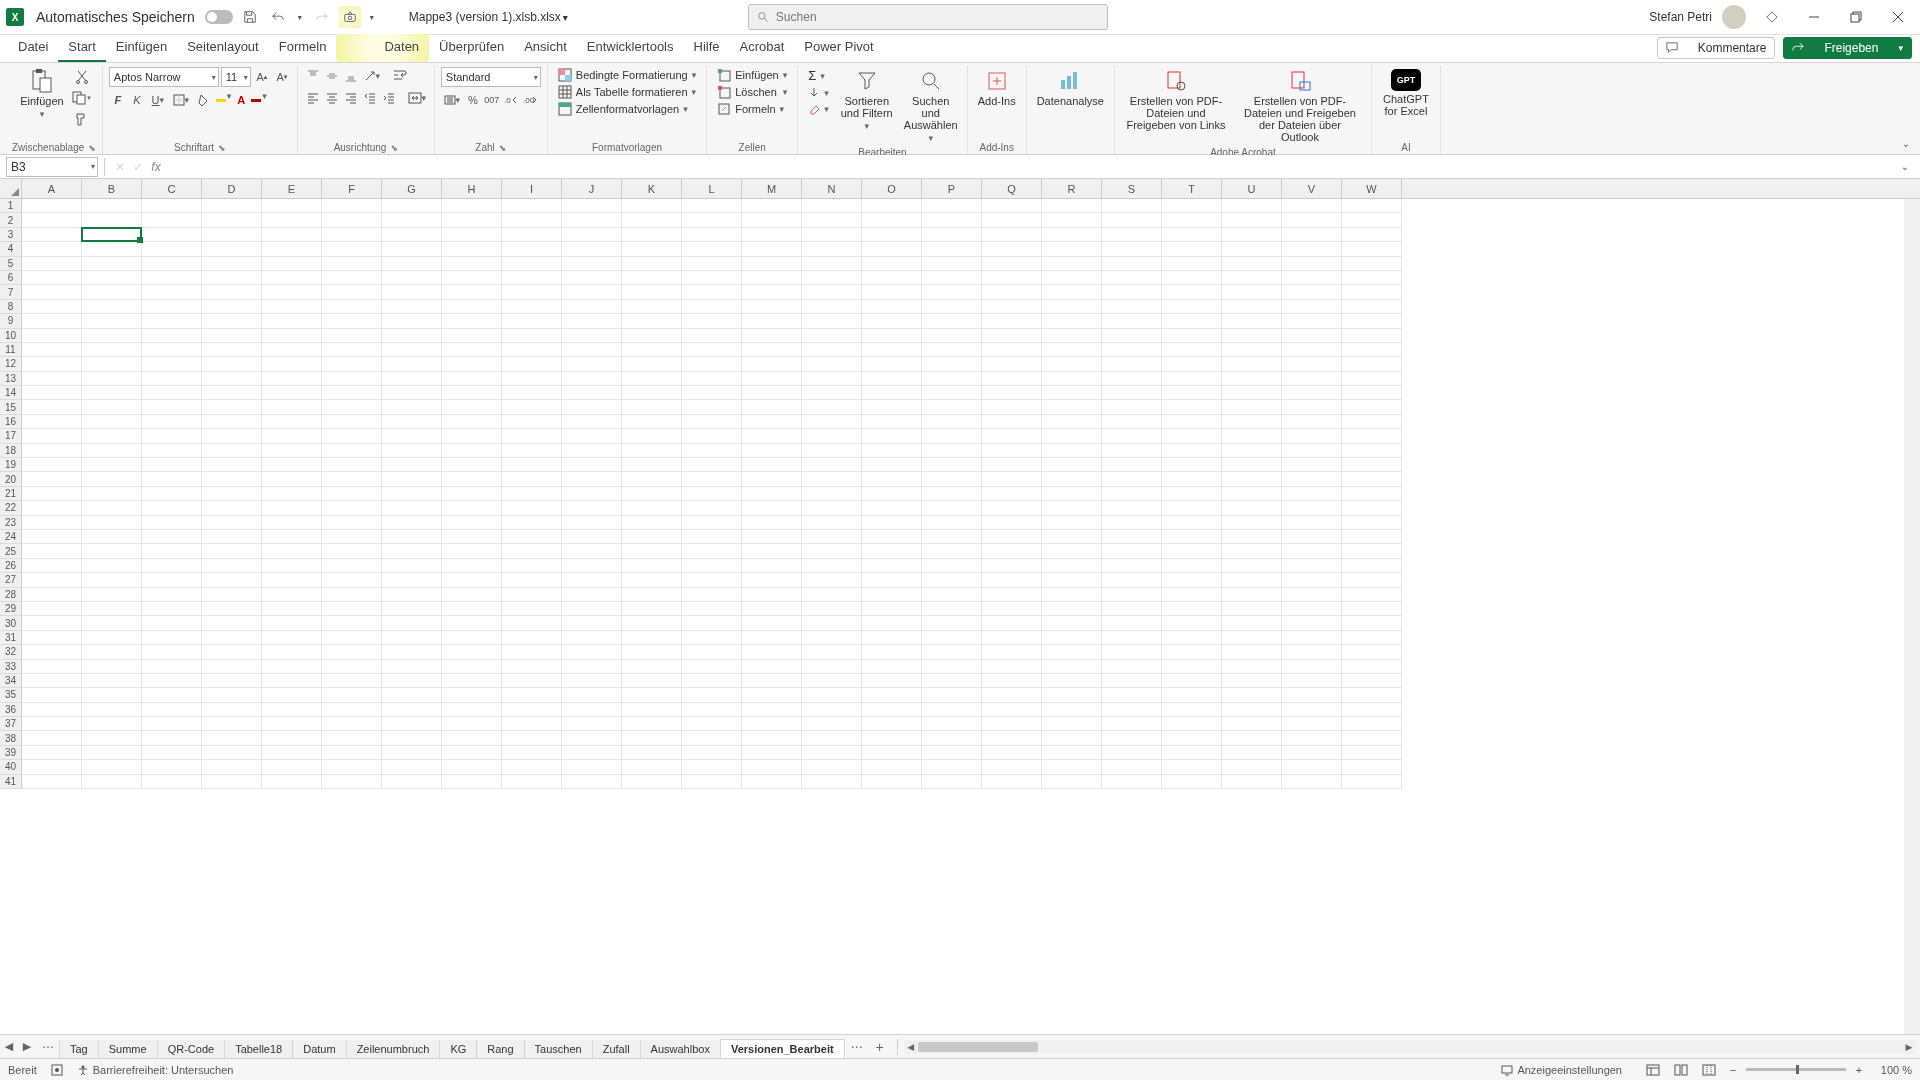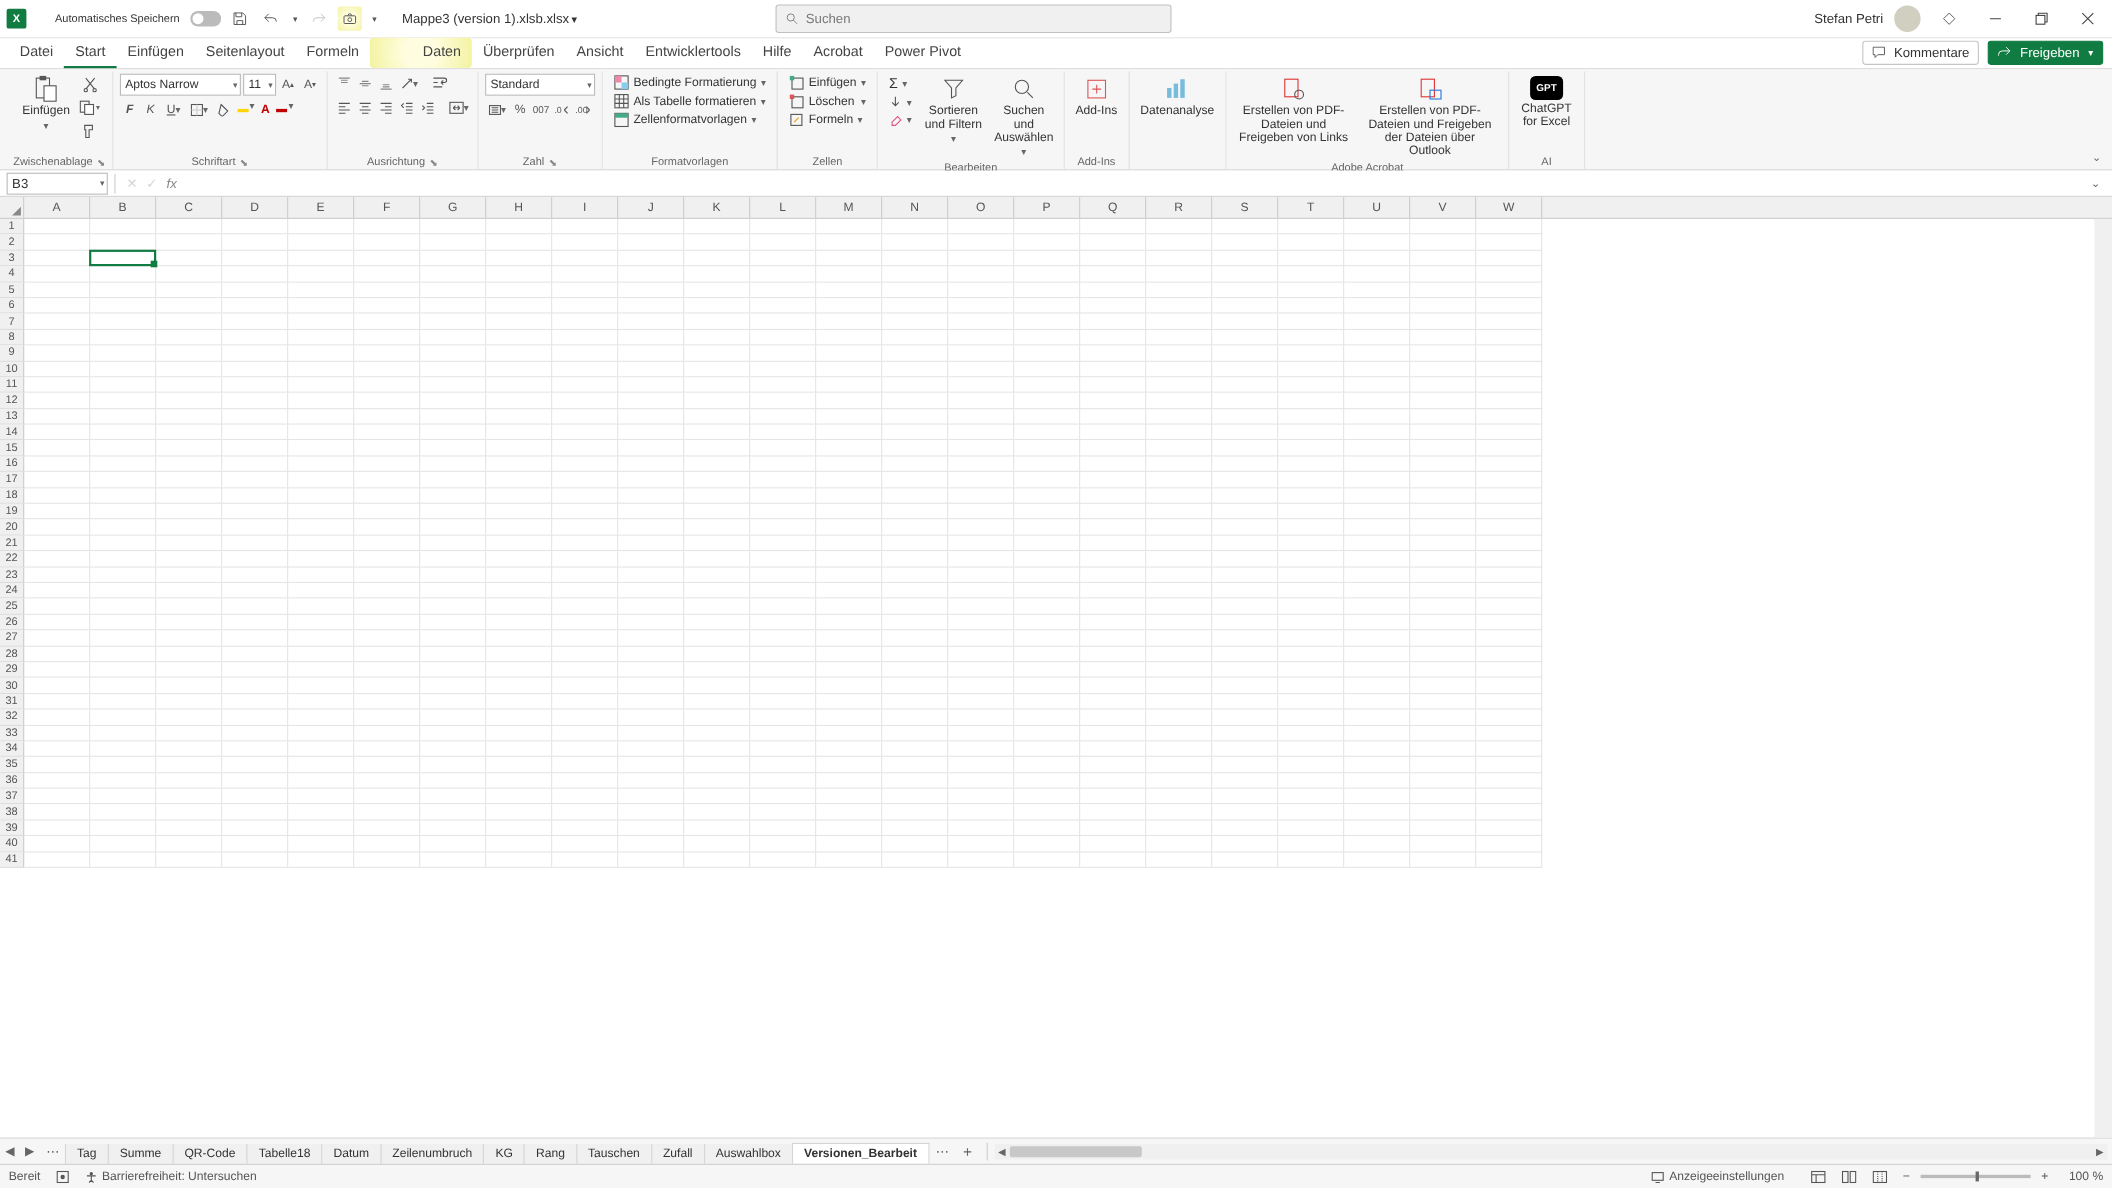--- a/index.html
+++ b/index.html
@@ -2,45 +2,45 @@
 <html><head>
 <meta charset="utf-8">
 <style>
 * { margin: 0; padding: 0; box-sizing: border-box; font-family: "Segoe UI", Arial, sans-serif; }
 body { background: #f3f3f3; width: 1920px; height: 1080px; overflow: hidden; font-size: 12px; color: #333; display: flex; flex-direction: column; }
 
 
 .titlebar { height: 35px; background: #fff; display: flex; align-items: center; padding: 0 6px; border-bottom: 1px solid #e0e0e0; }
 .titlebar .left-group { display: flex; align-items: center; gap: 6px; }
 .app-icon { width: 18px; height: 18px; background: #107c41; border-radius: 2px; display: flex; align-items: center; justify-content: center; color:#fff; font-size:10px; font-weight:bold;}
-.autosave-label { font-size: 10px; margin-left: 20px; }
+.autosave-label { font-size: 14px; margin-left: 6px; }
 .toggle { width: 28px; height: 14px; background: #bbb; border-radius: 7px; position: relative; margin-left: 4px; }
 .toggle::after { content:""; position:absolute; width:10px; height:10px; background:#fff; border-radius:50%; top:2px; left:2px; }
 .qat-btn { width: 22px; height: 22px; display:flex; align-items:center; justify-content:center; color:#555; font-size:13px; cursor:pointer; }
 .qat-btn svg { width:14px; height:14px; }
 .camera-btn { background: radial-gradient(circle, #fffde0 30%, #f3f3a0 100%); border-radius:3px; padding:2px 4px; }
-.filename { margin-left: 20px; font-size: 12px; color:#333;text-align:right; }
+.filename { margin-left: 32px; font-size: 12px; color:#333;text-align:right; }
 .filename .chev { font-size:10px; margin-left:2px; }
 .searchbox { margin-left: 180px; width: 360px; height: 26px; background:#f0f0f0; border:1px solid #c0c0c0; border-radius:3px; display:flex; align-items:center; padding:0 8px; gap:6px; color:#777; }
 .searchbox svg { width:13px; height:13px; fill:#777; }
 .titlebar-right { margin-left:auto; display:flex; align-items:center; gap:10px; }
 .user-name { font-size:12px; }
 .avatar { width:24px; height:24px; border-radius:50%; background:#d0cfc0; }
 .win-btn { width:32px; height:32px; display:flex; align-items:center; justify-content:center; font-size:12px; color:#444; }
 .win-btn svg { width:12px; height:12px; stroke:#444; stroke-width:1; fill:none; }
 
 
 .tabstrip { height: 28px; background:#fff; display:flex; align-items:flex-end; padding:0 8px; border-bottom:1px solid #d6d6d6; }
 .tabstrip .tabs-left { display:flex; gap:0; }
 .menu-tab { padding:5px 10px 6px; font-size:13px; color:#444; cursor:pointer; border-bottom:2px solid transparent; position:relative; }
 .menu-tab.datei { color:#444; }
 .menu-tab.active { font-weight:400; border-bottom:2px solid #107c41; }
 .menu-tab.highlight { background: radial-gradient(circle, #fffde0 30%, #f3f3a0 100%); border-radius:4px;padding-left:48px; }
 .tabstrip-right { margin-left:auto; display:flex; gap:8px; align-items:center; padding-bottom:3px; }
-.tabbtn { display:flex; align-items:center; gap:8px; padding:3px 8px; border:1px solid #c5c5c5; border-radius:3px; font-size:12px; cursor:pointer; background:#fff; }
+.tabbtn { display:flex; align-items:center; gap:20px; padding:3px 8px; border:1px solid #c5c5c5; border-radius:3px; font-size:12px; cursor:pointer; background:#fff; }
 .tabbtn.green { background:#107c41; color:#fff; border-color:#107c41; }
 .tabbtn .chev { font-size:9px; }
 
 
 .ribbon { height: 92px; background:#f6f6f6; border-bottom:1px solid #d0d0d0; display:flex; padding:2px 6px 0; position:relative; }
 .group { display:flex; flex-direction:column; align-items:center; padding:2px 6px 0; border-right:1px solid #e2e2e2; }
 .group:last-of-type { border-right:none; }
 .group-body { display:flex; gap:4px; align-items:flex-start; flex:1; }
 .group-label { font-size:10px; color:#666; padding:2px 0 1px; display:flex; align-items:center; gap:4px; }
 .group-label .dl { font-size:9px; color:#888; }

